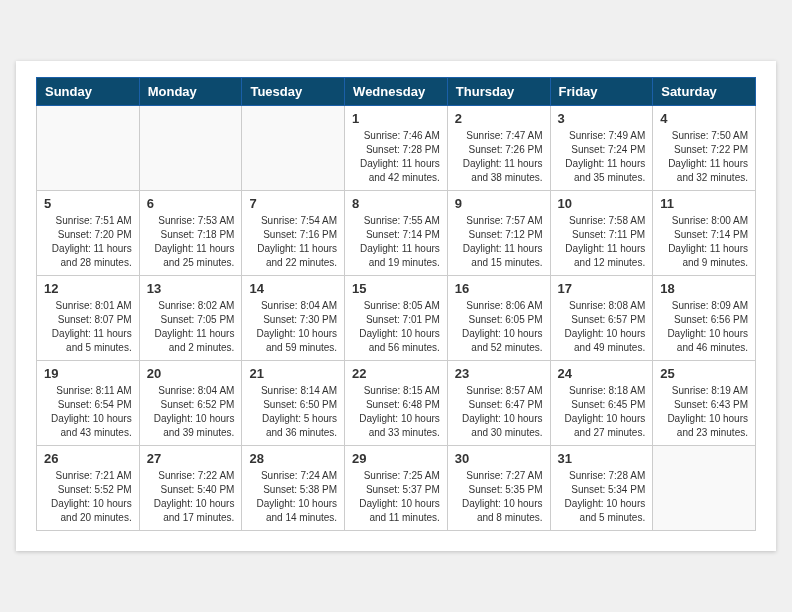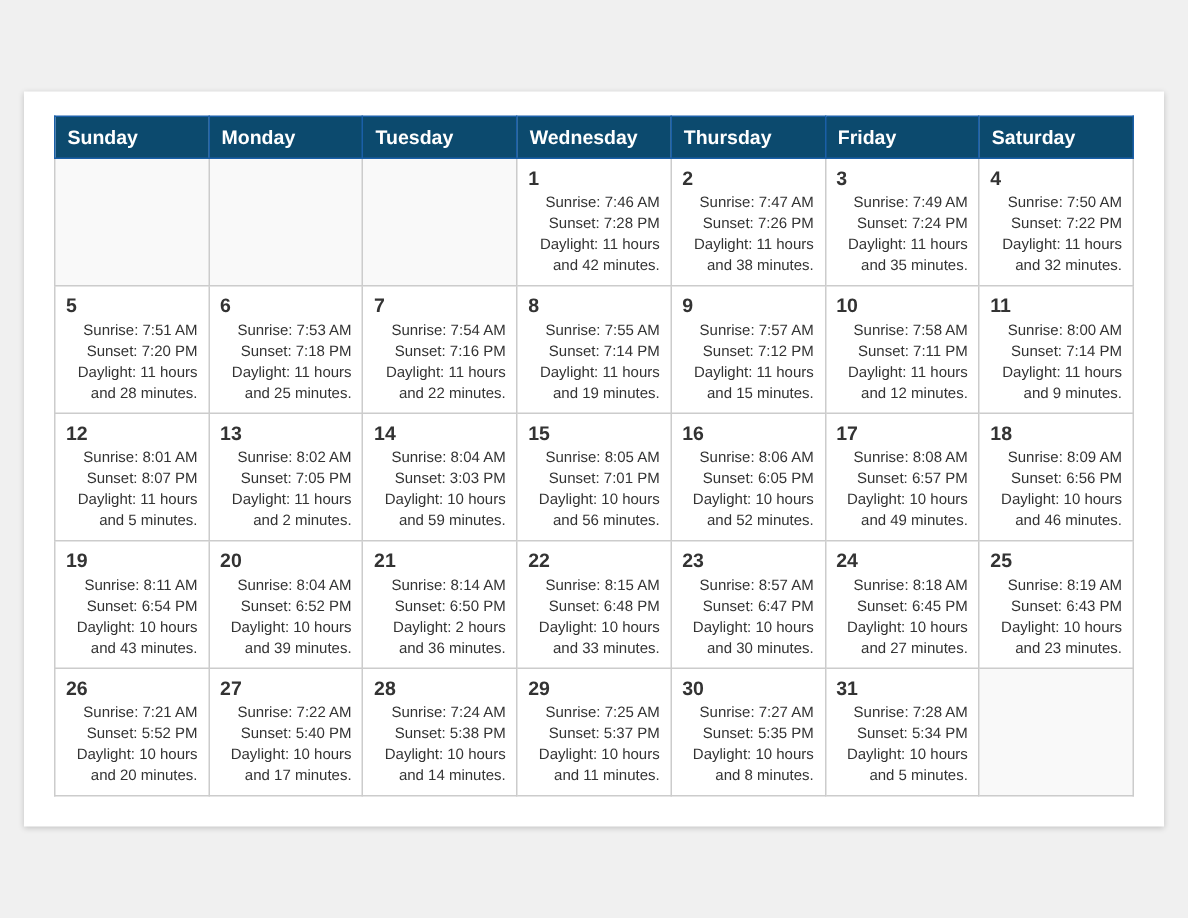--- a/index.html
+++ b/index.html
@@ -210,21 +210,21 @@
             <div class="cell-content">
               <div>Sunrise: 8:02 AM</div>
               <div>Sunset: 7:05 PM</div>
               <div>Daylight: 11 hours and 2 minutes.</div>
             </div>
           </td>
           <td>
             <span class="day-num">14</span>
             <div class="cell-content">
               <div>Sunrise: 8:04 AM</div>
-              <div>Sunset: 3:03 PM</div>
+              <div>Sunset: 7:30 PM</div>
               <div>Daylight: 10 hours and 59 minutes.</div>
             </div>
           </td>
           <td>
             <span class="day-num">15</span>
             <div class="cell-content">
               <div>Sunrise: 8:05 AM</div>
               <div>Sunset: 7:01 PM</div>
               <div>Daylight: 10 hours and 56 minutes.</div>
             </div>
@@ -269,21 +269,21 @@
               <div>Sunrise: 8:04 AM</div>
               <div>Sunset: 6:52 PM</div>
               <div>Daylight: 10 hours and 39 minutes.</div>
             </div>
           </td>
           <td>
             <span class="day-num">21</span>
             <div class="cell-content">
               <div>Sunrise: 8:14 AM</div>
               <div>Sunset: 6:50 PM</div>
-              <div>Daylight: 2 hours and 36 minutes.</div>
+              <div>Daylight: 5 hours and 36 minutes.</div>
             </div>
           </td>
           <td>
             <span class="day-num">22</span>
             <div class="cell-content">
               <div>Sunrise: 8:15 AM</div>
               <div>Sunset: 6:48 PM</div>
               <div>Daylight: 10 hours and 33 minutes.</div>
             </div>
           </td>

